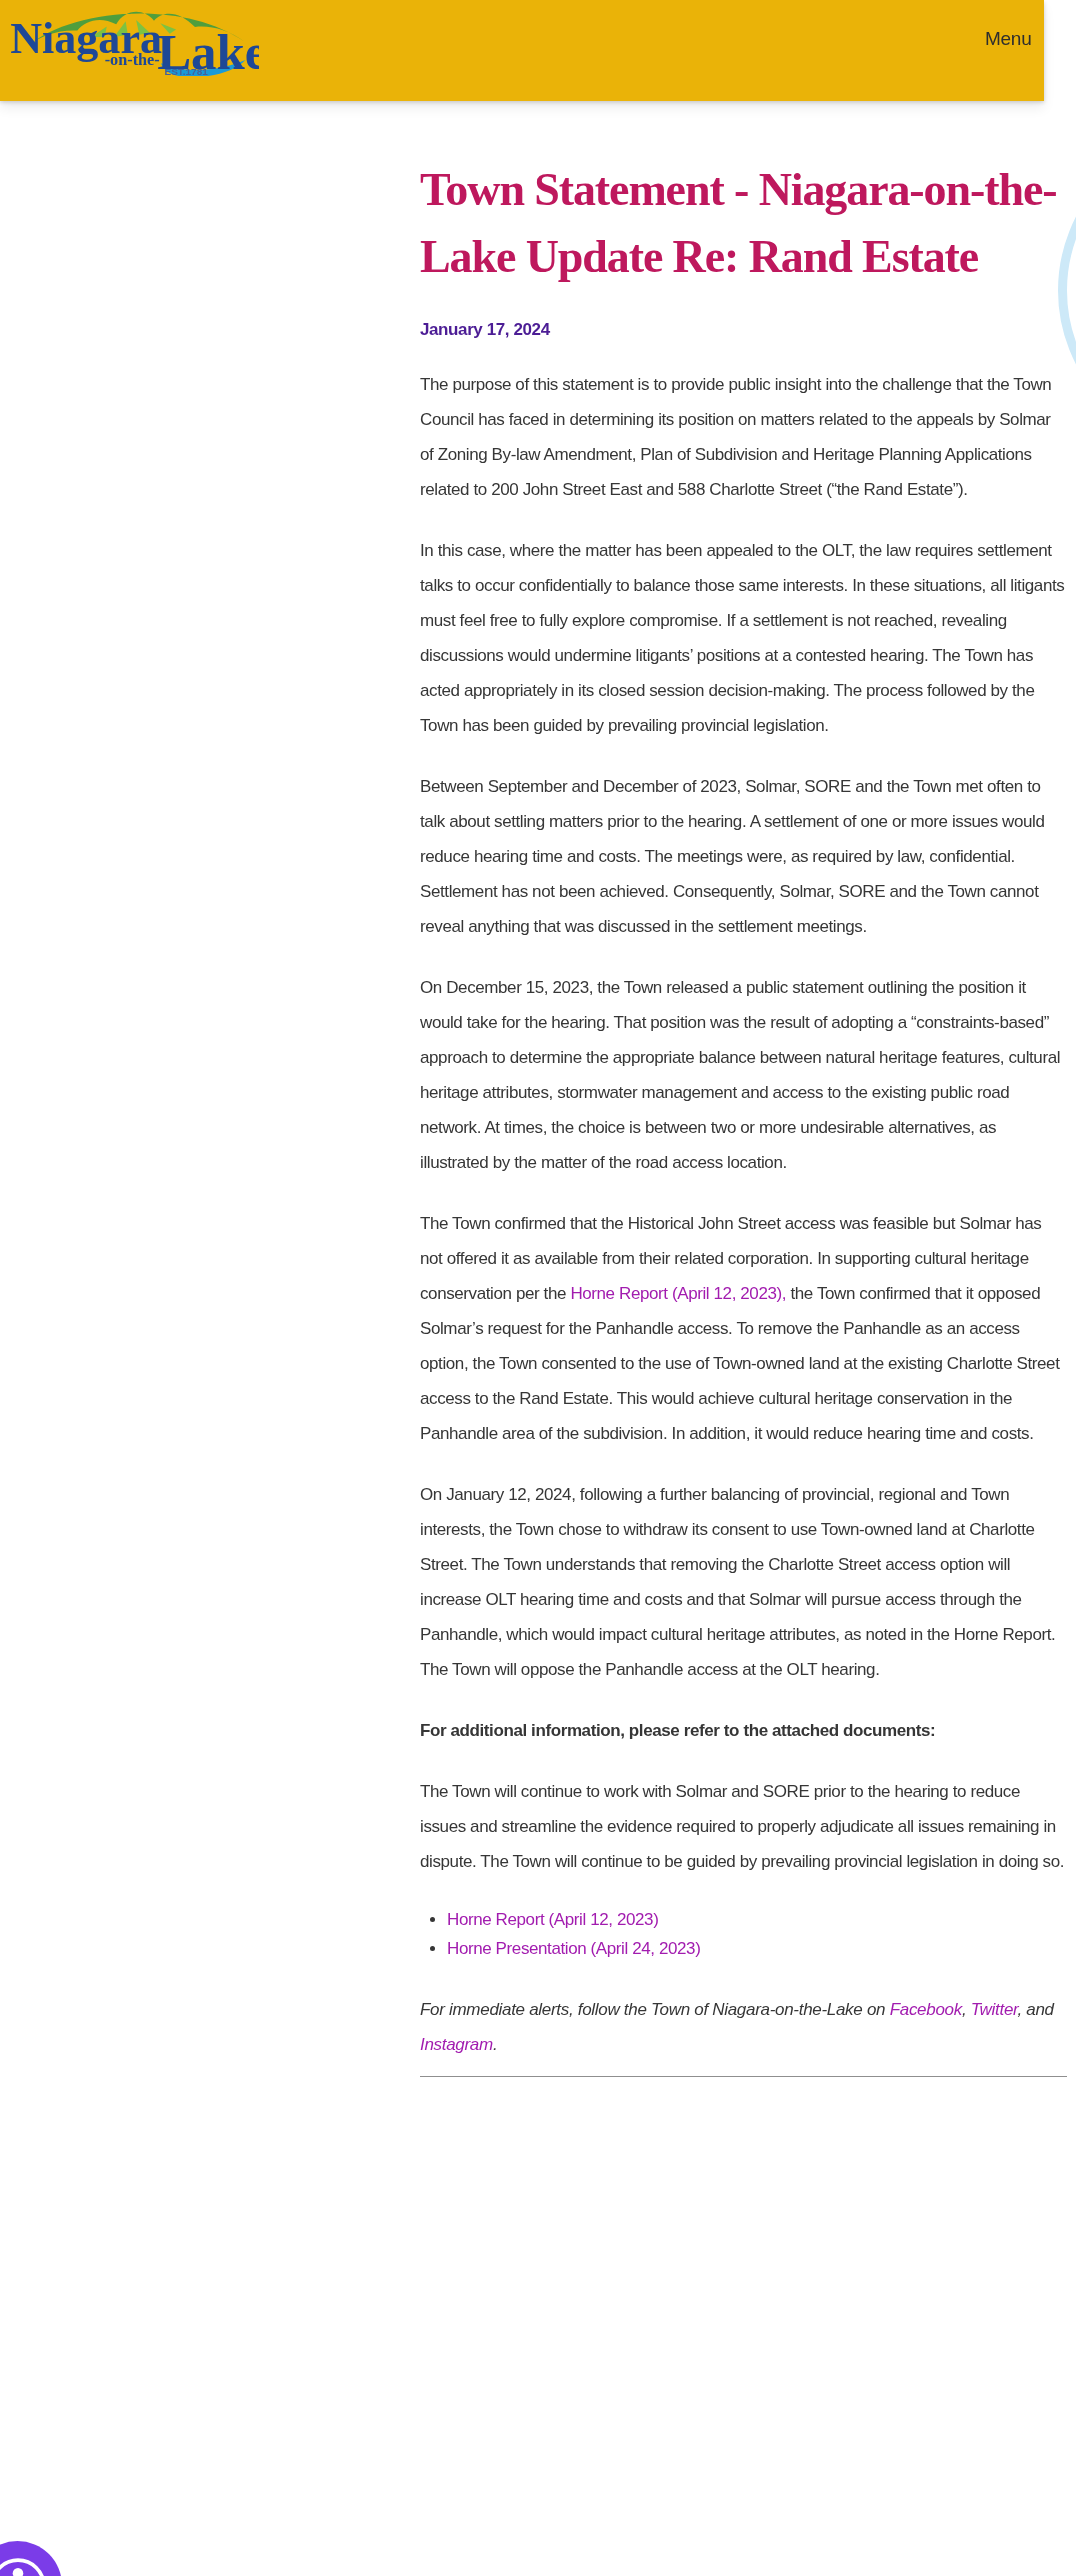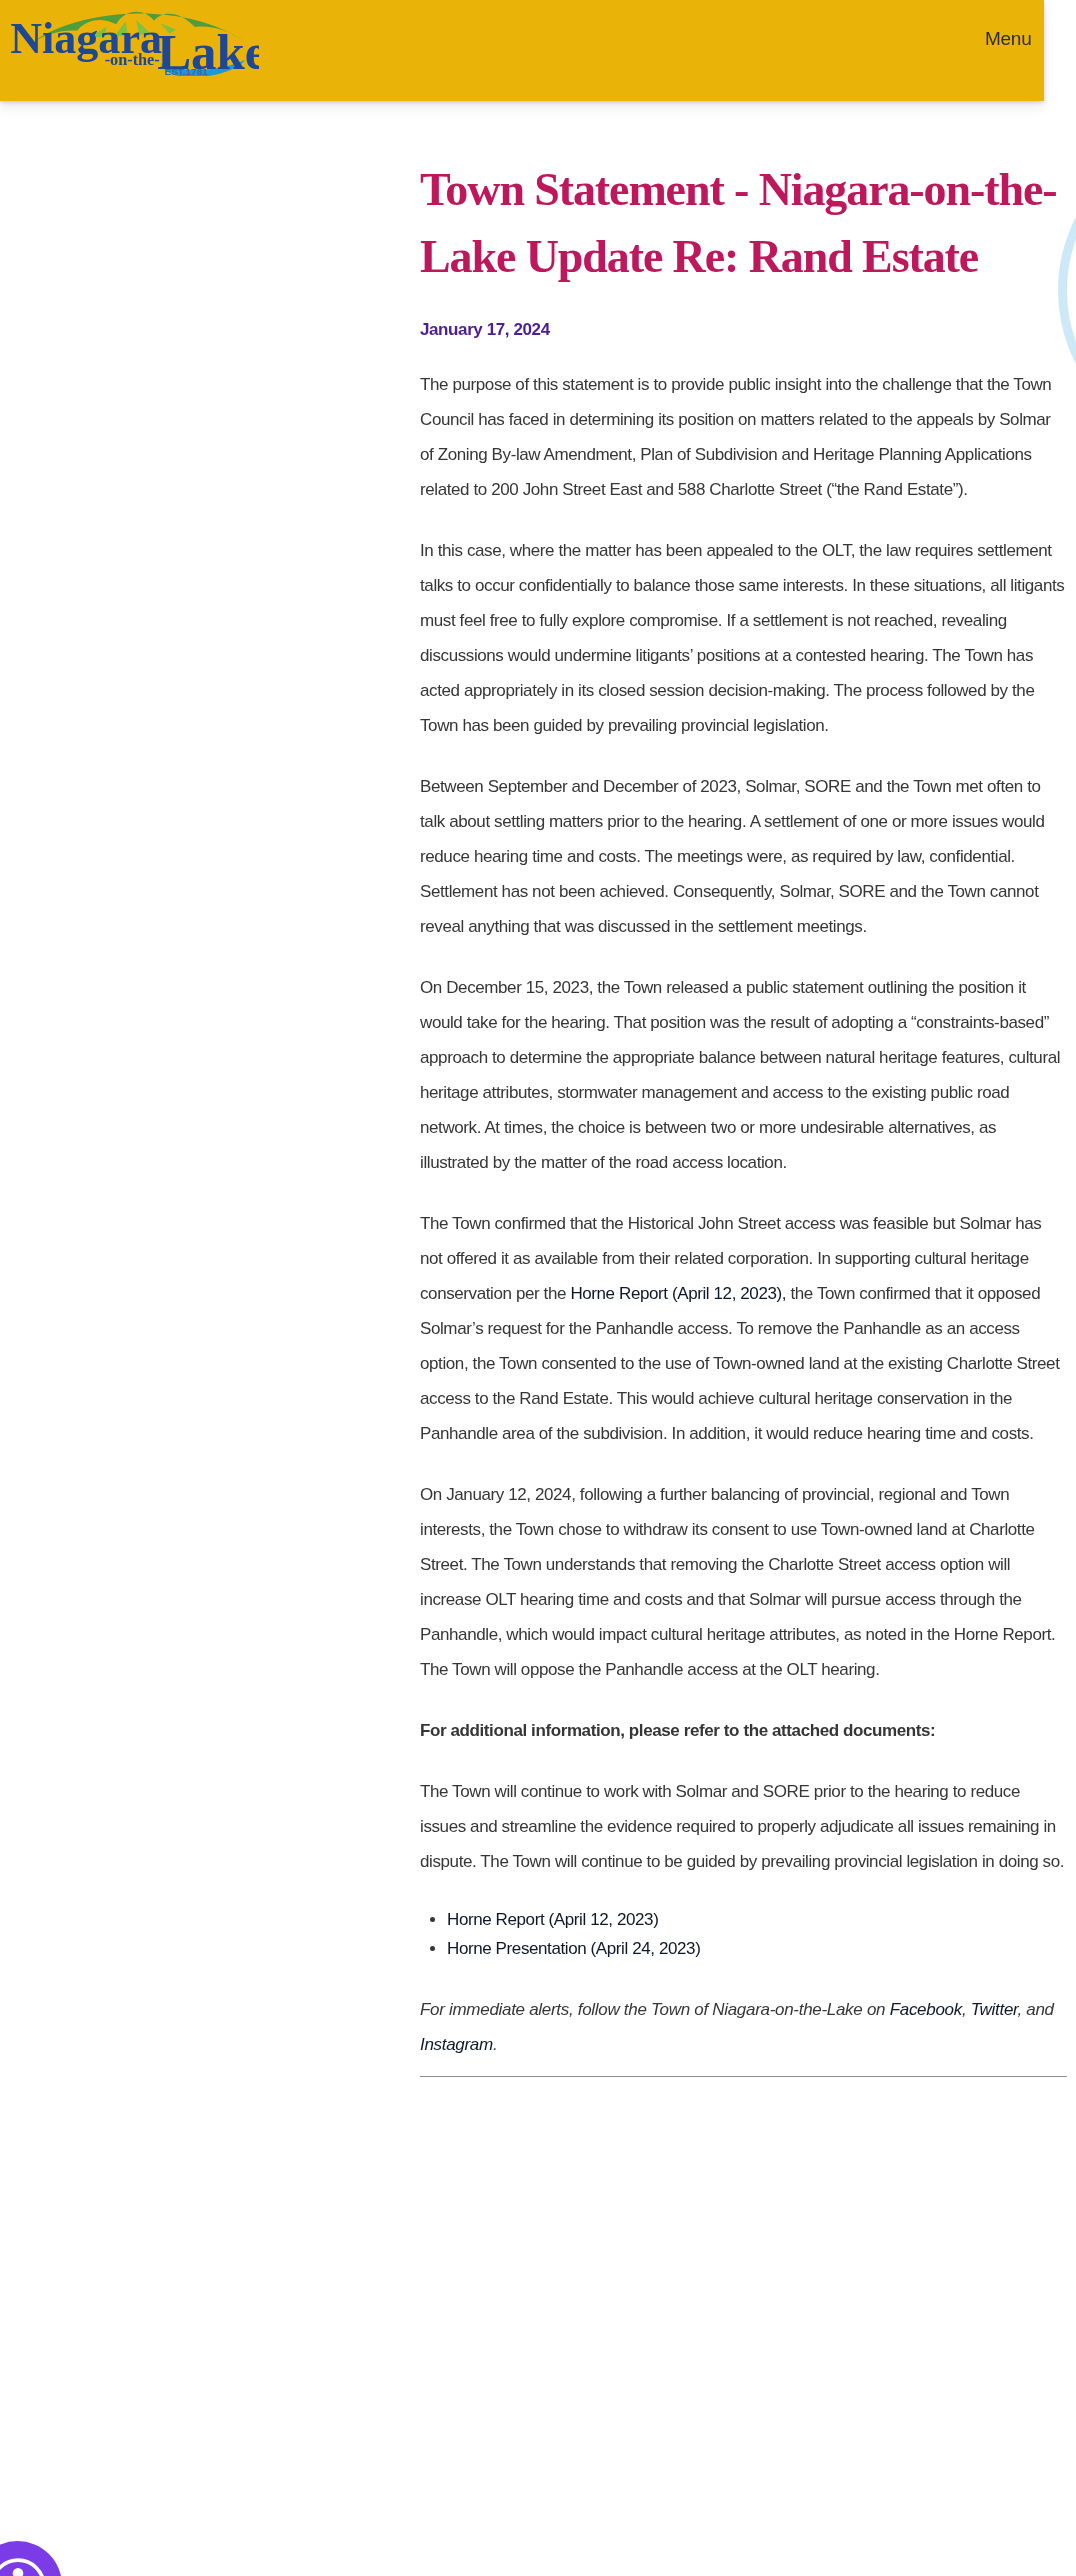--- a/index.html
+++ b/index.html
@@ -59,21 +59,21 @@
     letter-spacing: -0.4px;
     color: #4c1d95;
   }
   .content p.body-p {
     margin: 0 0 26px 0;
     font-size: 17px; line-height: 35px;
     letter-spacing: -0.4px;
   }
   .content p.bold-p { font-weight: 700; }
   a.link, .doc-list a {
-    color: #0f172a; text-decoration: none; cursor: pointer;
+    color: #a21caf; text-decoration: none; cursor: pointer;
   }
   ul.doc-list {
     margin: 0 0 29px 0; padding: 0 0 0 27px;
     font-size: 17px; line-height: 29px;
     letter-spacing: -0.4px;
     list-style: disc;
   }
   ul.doc-list li { color: #363636; }
   p.footer-note {
     margin: 0;

